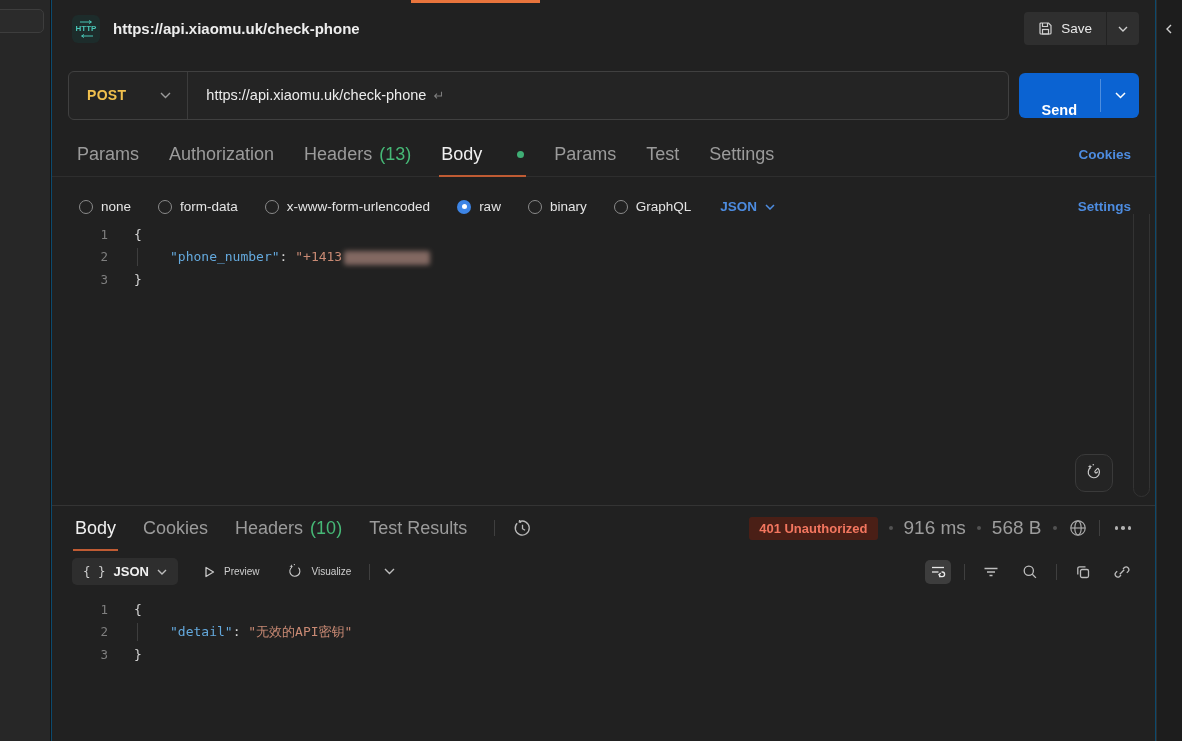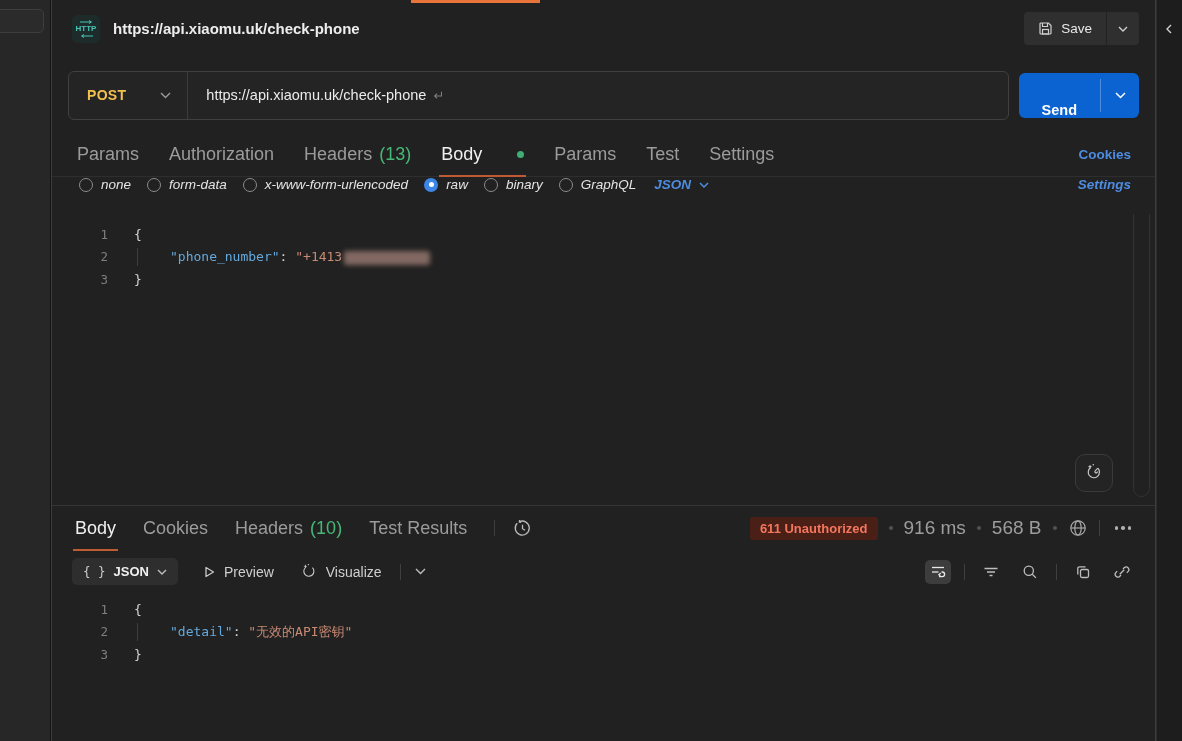--- a/index.html
+++ b/index.html
@@ -46,21 +46,21 @@
   
   .tabs-row { height:44px; display:flex; align-items:stretch; padding:0 24px 0 25px; gap:30px; border-bottom:1px solid #2e2e2e; flex:none; }
   .tab { position:relative; display:flex; align-items:center; gap:7px; font-size:18px; color:#9b9b9b; cursor:pointer; }
   .tab .cnt { color:#46b876; }
   .tab.active { color:#f0f0f0;gap:35px; }
   .tab .underline { position:absolute; left:-2px; right:-2px; bottom:-1px; height:2px; background:#bf5b33; }
   .dot-green { width:7px; height:7px; border-radius:50%; background:#3fae75; }
   .link-right { margin-left:auto; display:flex; align-items:center; color:#4d8ce0; font-size:13.5px; font-weight:600; cursor:pointer; }
 
   
-  .type-row { height:37px; display:flex; align-items:flex-start; padding:0 24px 0 27px; gap:16px; flex:none;font-style:italic; }
+  .type-row { height:37px; display:flex; align-items:flex-end; padding:0 24px 0 27px; gap:27px; flex:none; }
   .radio-item { display:flex; align-items:center; gap:8px; cursor:pointer; }
   .radio { width:14px; height:14px; border-radius:50%; border:1.3px solid #8a8a8a; flex:none; }
   .radio.sel { border:none; background:#3d85e6; position:relative; }
   .radio.sel::after { content:""; position:absolute; left:4.5px; top:4.5px; width:5px; height:5px; border-radius:50%; background:#fff; }
   .radio-item .rl { font-size:13.5px; color:#e4e4e4; }
   .lang-select { display:flex; align-items:center; gap:8px; color:#4d8ce0; font-size:13.5px; font-weight:600; cursor:pointer; margin-left:2px; }
   .beautify { margin-left:auto; color:#4d8ce0; font-size:13.5px; font-weight:600; cursor:pointer; }
 
   
   .editor { position:relative; flex:1; font-family:"DejaVu Sans Mono", monospace; font-size:13px; padding-top:9px; overflow:hidden; }
@@ -84,21 +84,21 @@
   .meta-txt { color:#9d9d9d; font-size:19px; }
   .vsep { width:1px; height:16px; background:#3f3f3f; }
   .more-dots { display:flex; gap:3px; cursor:pointer; padding:4px; }
   .more-dots i { width:3.5px; height:3.5px; border-radius:50%; background:#b0b0b0; }
   .hist-wrap { display:flex; align-items:center; gap:18px; }
 
   .resp-toolbar { height:43px; display:flex; align-items:center; padding:0 20px; flex:none; }
   .json-btn { display:flex; align-items:center; gap:8px; background:#2e2e2e; border-radius:5px; padding:6px 11px; cursor:pointer; }
   .json-btn .braces { font-family:"DejaVu Sans Mono", monospace; font-size:12.5px; color:#cfcfcf; }
   .json-btn .jl { font-size:13px; color:#f0f0f0; font-weight:600; }
-  .tool-item { display:flex; align-items:center; gap:8px; color:#cfcfcf; font-size:14px; cursor:pointer; }
+  .tool-item { display:flex; align-items:center; gap:8px; color:#cfcfcf; font-size:10px; cursor:pointer; }
   .resp-tools-right { margin-left:auto; display:flex; align-items:center; gap:13px; }
   .icon-btn { display:flex; align-items:center; justify-content:center; width:26px; height:24px; border-radius:5px; cursor:pointer; }
   .icon-btn.on { background:#3d3d3d; }
 </style>
 </head>
 <body>
 
 <div class="app">
 
   <div class="tab-indicator-top"></div>
@@ -286,21 +286,21 @@
           <div>
             <svg width="19" height="19" viewBox="0 0 19 19" fill="none" stroke="#b9b9b9" stroke-width="1.3">
               <path d="M4.2 4.2a7 7 0 102.1-1.5"></path>
               <path d="M6.6 1l-.4 2 2 .5" stroke-width="1.2"></path>
               <path d="M9.5 5.8v3.9l2.6 1.5"></path>
             </svg>
           </div>
         </div>
 
         <div class="resp-meta">
-          <span class="status-badge">611 Unauthorized</span>
+          <span class="status-badge">401 Unauthorized</span>
           <span class="meta-dot"></span>
           <span class="meta-txt">916 ms</span>
           <span class="meta-dot"></span>
           <span class="meta-txt">568 B</span>
           <span class="meta-dot"></span>
           <span>
             <svg width="20" height="20" viewBox="0 0 20 20" fill="none" stroke="#a8a8a8" stroke-width="1.2">
               <circle cx="10" cy="10" r="7.2"></circle>
               <ellipse cx="10" cy="10" rx="3.2" ry="7.2"></ellipse>
               <path d="M2.8 10h14.4"></path>

